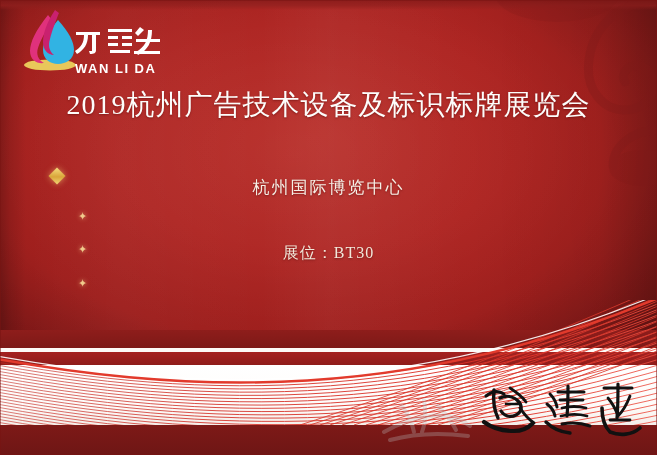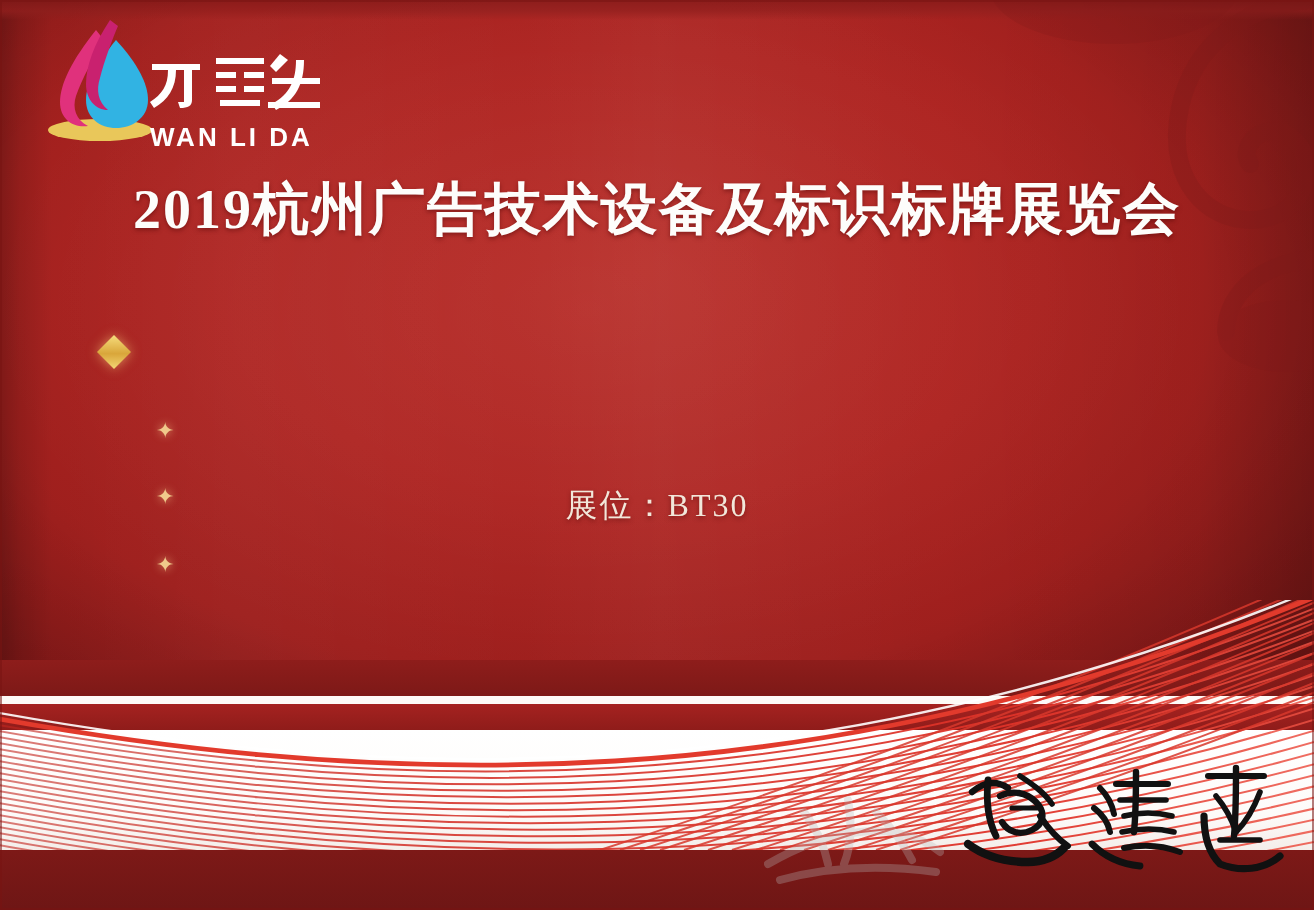--- a/index.html
+++ b/index.html
@@ -49,21 +49,21 @@
   .logo{position:absolute;left:14px;top:6px;width:150px;height:70px;}
   .logo svg{display:block;}
 
   
   .headline{
     position:absolute;left:0;top:86px;width:100%;
     text-align:center;
     color:#fdfdfb;
     font-size:28px;
     letter-spacing:1px;
-    font-weight:700;
+    font-weight:400;
     text-shadow:0 1px 2px rgba(90,10,10,.55);
     white-space:nowrap;
   }
 
   
   .venue{
     position:absolute;left:0;top:176px;width:100%;
     text-align:center;color:#f6efe6;
     font-size:17px;letter-spacing:2px;
     text-shadow:0 1px 2px rgba(80,10,10,.5);
@@ -180,20 +180,21 @@
     </svg>
   </div>
 
   <div class="headline">2019杭州广告技术设备及标识标牌展览会</div>
 
   <div class="diamond"></div>
   <div class="star s1">✦</div>
   <div class="star s2">✦</div>
   <div class="star s3">✦</div>
 
+  <div class="venue">杭州国际博览中心</div>
   <div class="booth">展位：BT30</div>
 
   <div class="band-dark-a"></div>
   <div class="band-white-thin"></div>
   <div class="band-red"></div>
   <div class="band-white"></div>
   <div class="band-dark-b"></div>
 
   <div class="swirl">
     <svg viewBox="0 0 657 155" xmlns="http://www.w3.org/2000/svg">

